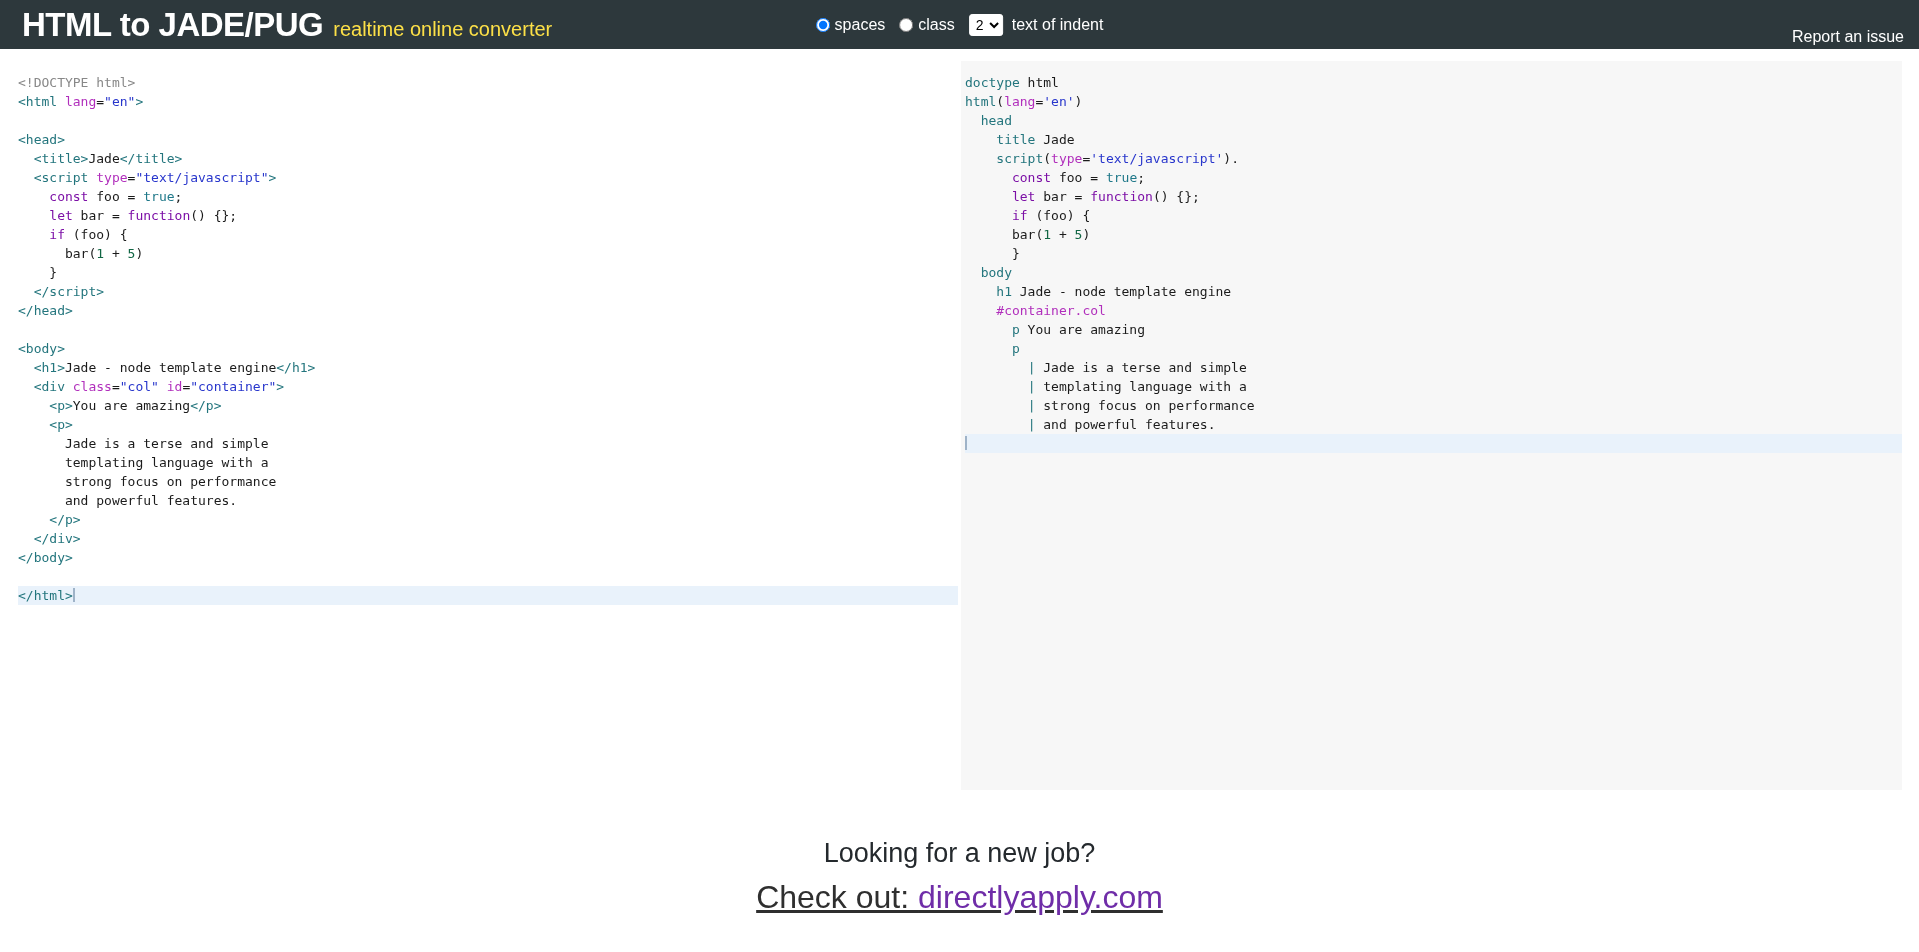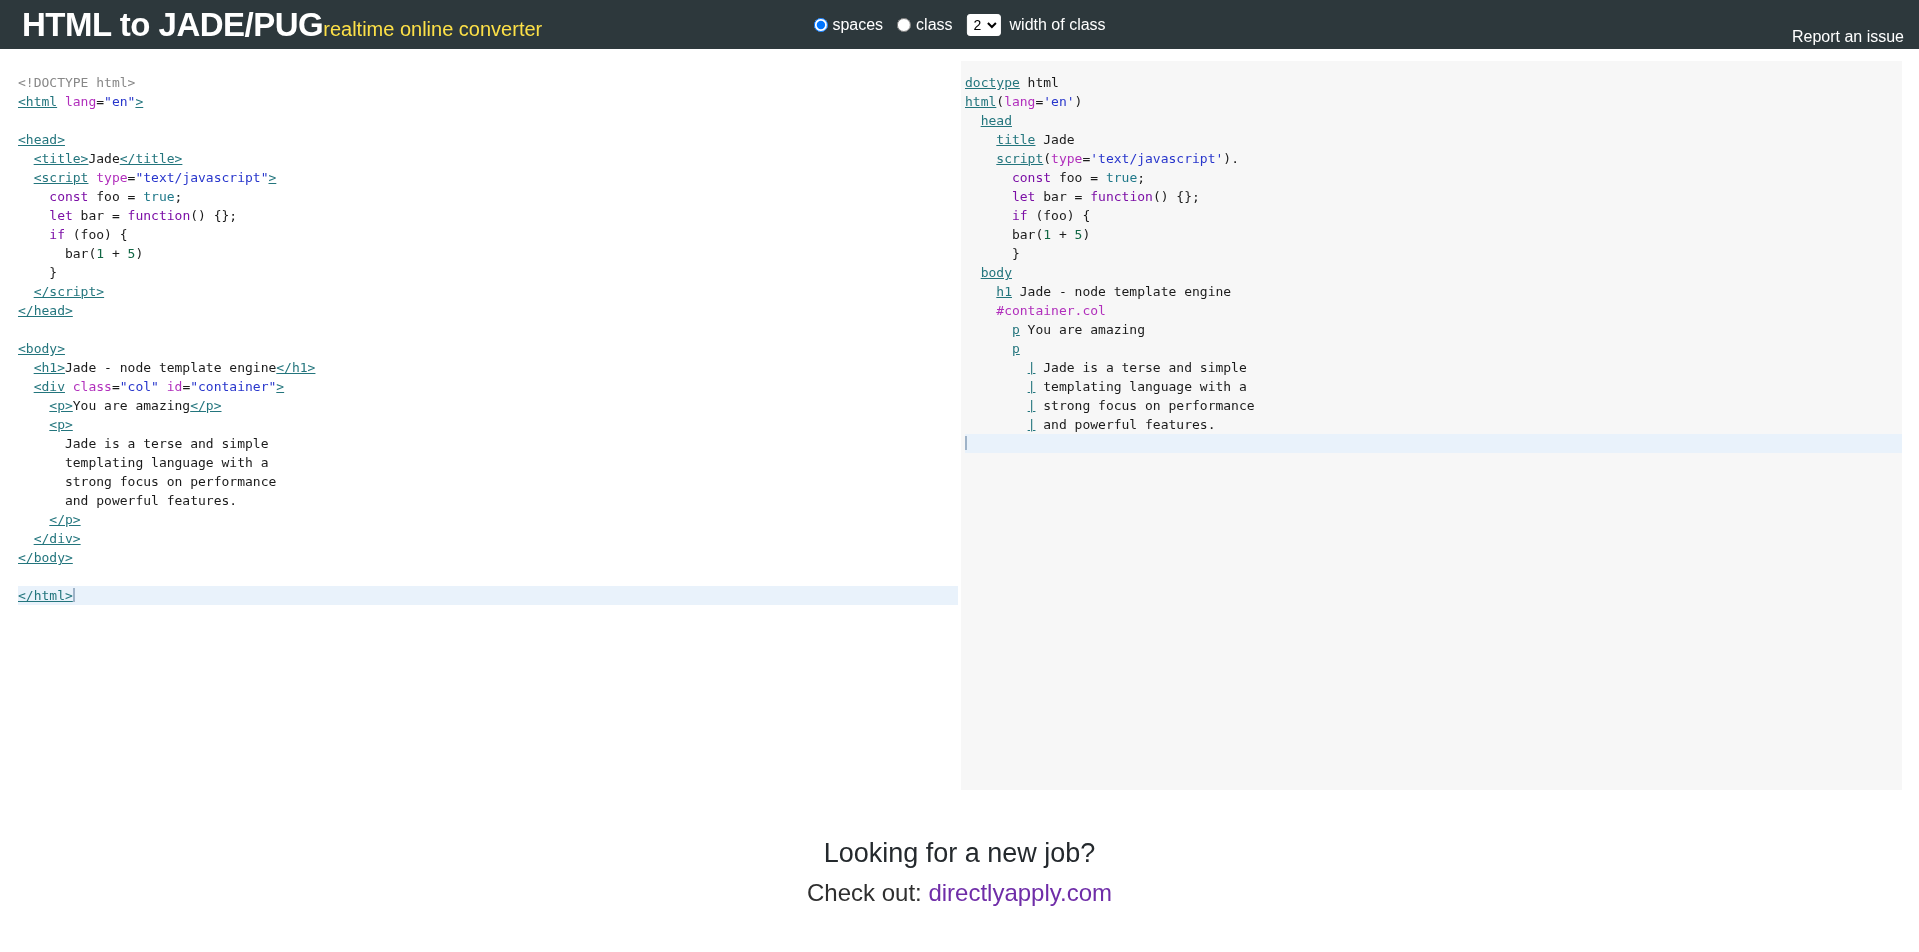--- a/index.html
+++ b/index.html
@@ -14,21 +14,21 @@
   
   header {
     position: relative;
     height: 49px;
     background: var(--header_bg);
     color: #ffffff;
     display: flex;
     align-items: center;
     padding-left: 22px;
   }
-  .brand { display: flex; align-items: baseline; }
+  .brand { display: flex; align-items: baseline; gap: 10px; }
   .brand h1 { margin: 0; font-size: 33px; letter-spacing: -0.5px; font-weight: bold; }
   .subtitle { font-size: 20px; color: #fde047; font-weight: normal; }
 
   .controls {
     position: absolute;
     left: 50%; top: 50%;
     transform: translate(-50%, -50%);
     display: flex;
     align-items: center;
     font-size: 16px;
@@ -65,60 +65,60 @@
     padding: 12px 0 12px 4px;
     cursor: text;
     overflow: hidden;
   }
   .editor.left  { margin-left: 14px; width: 944px; background: #ffffff; }
   .editor.right { margin-left: 3px;  width: 941px; background: var(--right_panel_bg); min-height: 729px; }
 
   .cm-line { min-height: 19px; }
   .cm-line.active { background: var(--active_line_bg); }
 
-  .tok-t  { color: var(--accent_teal_tag); text-decoration: underline; }
+  .tok-t  { color: var(--accent_teal_tag); }
   .tok-a  { color: var(--attribute_magenta); text-align: center; }
   .tok-s  { color: var(--string_blue); }
   .tok-k  { color: var(--keyword_purple); }
   .tok-n  { color: var(--number_green); }
   .tok-c  { color: var(--comment_gray); }
   .tok-p  { color: var(--plain_text); }
   .tok-at { color: var(--atom_teal); }
 
   .cursor {
     display: inline-block;
     width: 0; height: 14px;
     border-left: 2px solid var(--cursor);
     vertical-align: -2px;
   }
 
   
   footer { text-align: center; margin-top: 48px; padding-bottom: 42px; }
   .job-headline { font-size: 27px; font-weight: normal; color: #24292d; margin-bottom: 10px; }
-  .job-cta { font-size: 24px; color: #2f2f2f; }
+  .job-cta { font-size: 32px; color: #2f2f2f; text-decoration: underline; }
   .job-cta a { color: var(--link_purple); text-decoration: none; cursor: pointer; }
 </style>
 </head>
 <body>
 
 <header>
   <div class="brand">
     <h1>HTML to JADE/PUG</h1>
     <span class="subtitle">realtime online converter</span>
   </div>
 
   <div class="controls">
     <input type="radio" name="indent-type" id="rb-spaces" checked="" style="">
     <label for="rb-spaces">spaces</label>
     <input type="radio" name="indent-type" id="rb-tabs" style="">
     <label for="rb-tabs">class</label>
     <select>
       <option>2</option>
     </select>
-    <span>width of class</span>
+    <span>text of indent</span>
   </div>
 
   <a class="report">Report an issue</a>
 </header>
 
 <main>
   <div class="editor left"><div class="cm-line"><span class="tok-c">&lt;!DOCTYPE html&gt;</span></div><div class="cm-line"><span class="tok-t">&lt;html</span><span class="tok-p"> </span><span class="tok-a">lang</span><span class="tok-p">=</span><span class="tok-s">"en"</span><span class="tok-t">&gt;</span></div><div class="cm-line"></div><div class="cm-line"><span class="tok-t">&lt;head&gt;</span></div><div class="cm-line"><span class="tok-p">  </span><span class="tok-t">&lt;title&gt;</span><span class="tok-p">Jade</span><span class="tok-t">&lt;/title&gt;</span></div><div class="cm-line"><span class="tok-p">  </span><span class="tok-t">&lt;script</span><span class="tok-p"> </span><span class="tok-a">type</span><span class="tok-p">=</span><span class="tok-s">"text/javascript"</span><span class="tok-t">&gt;</span></div><div class="cm-line"><span class="tok-p">    </span><span class="tok-k">const</span><span class="tok-p"> foo = </span><span class="tok-at">true</span><span class="tok-p">;</span></div><div class="cm-line"><span class="tok-p">    </span><span class="tok-k">let</span><span class="tok-p"> bar = </span><span class="tok-k">function</span><span class="tok-p">() {};</span></div><div class="cm-line"><span class="tok-p">    </span><span class="tok-k">if</span><span class="tok-p"> (foo) {</span></div><div class="cm-line"><span class="tok-p">      bar(</span><span class="tok-n">1</span><span class="tok-p"> + </span><span class="tok-n">5</span><span class="tok-p">)</span></div><div class="cm-line"><span class="tok-p">    }</span></div><div class="cm-line"><span class="tok-p">  </span><span class="tok-t">&lt;/script&gt;</span></div><div class="cm-line"><span class="tok-t">&lt;/head&gt;</span></div><div class="cm-line"></div><div class="cm-line"><span class="tok-t">&lt;body&gt;</span></div><div class="cm-line"><span class="tok-p">  </span><span class="tok-t">&lt;h1&gt;</span><span class="tok-p">Jade - node template engine</span><span class="tok-t">&lt;/h1&gt;</span></div><div class="cm-line"><span class="tok-p">  </span><span class="tok-t">&lt;div</span><span class="tok-p"> </span><span class="tok-a">class</span><span class="tok-p">=</span><span class="tok-s">"col"</span><span class="tok-p"> </span><span class="tok-a">id</span><span class="tok-p">=</span><span class="tok-s">"container"</span><span class="tok-t">&gt;</span></div><div class="cm-line"><span class="tok-p">    </span><span class="tok-t">&lt;p&gt;</span><span class="tok-p">You are amazing</span><span class="tok-t">&lt;/p&gt;</span></div><div class="cm-line"><span class="tok-p">    </span><span class="tok-t">&lt;p&gt;</span></div><div class="cm-line"><span class="tok-p">      Jade is a terse and simple</span></div><div class="cm-line"><span class="tok-p">      templating language with a</span></div><div class="cm-line"><span class="tok-p">      strong focus on performance</span></div><div class="cm-line"><span class="tok-p">      and powerful features.</span></div><div class="cm-line"><span class="tok-p">    </span><span class="tok-t">&lt;/p&gt;</span></div><div class="cm-line"><span class="tok-p">  </span><span class="tok-t">&lt;/div&gt;</span></div><div class="cm-line"><span class="tok-t">&lt;/body&gt;</span></div><div class="cm-line"></div><div class="cm-line active"><span class="tok-t">&lt;/html&gt;</span><span class="cursor"></span></div></div>
   <div class="editor right"><div class="cm-line"><span class="tok-t">doctype</span><span class="tok-p"> html</span></div><div class="cm-line"><span class="tok-t">html</span><span class="tok-p">(</span><span class="tok-a">lang</span><span class="tok-p">=</span><span class="tok-s">'en'</span><span class="tok-p">)</span></div><div class="cm-line"><span class="tok-p">  </span><span class="tok-t">head</span></div><div class="cm-line"><span class="tok-p">    </span><span class="tok-t">title</span><span class="tok-p"> Jade</span></div><div class="cm-line"><span class="tok-p">    </span><span class="tok-t">script</span><span class="tok-p">(</span><span class="tok-a">type</span><span class="tok-p">=</span><span class="tok-s">'text/javascript'</span><span class="tok-p">).</span></div><div class="cm-line"><span class="tok-p">      </span><span class="tok-k">const</span><span class="tok-p"> foo = </span><span class="tok-at">true</span><span class="tok-p">;</span></div><div class="cm-line"><span class="tok-p">      </span><span class="tok-k">let</span><span class="tok-p"> bar = </span><span class="tok-k">function</span><span class="tok-p">() {};</span></div><div class="cm-line"><span class="tok-p">      </span><span class="tok-k">if</span><span class="tok-p"> (foo) {</span></div><div class="cm-line"><span class="tok-p">      bar(</span><span class="tok-n">1</span><span class="tok-p"> + </span><span class="tok-n">5</span><span class="tok-p">)</span></div><div class="cm-line"><span class="tok-p">      }</span></div><div class="cm-line"><span class="tok-p">  </span><span class="tok-t">body</span></div><div class="cm-line"><span class="tok-p">    </span><span class="tok-t">h1</span><span class="tok-p"> Jade - node template engine</span></div><div class="cm-line"><span class="tok-p">    </span><span class="tok-a">#container.col</span></div><div class="cm-line"><span class="tok-p">      </span><span class="tok-t">p</span><span class="tok-p"> You are amazing</span></div><div class="cm-line"><span class="tok-p">      </span><span class="tok-t">p</span></div><div class="cm-line"><span class="tok-p">        </span><span class="tok-t">|</span><span class="tok-p"> Jade is a terse and simple</span></div><div class="cm-line"><span class="tok-p">        </span><span class="tok-t">|</span><span class="tok-p"> templating language with a</span></div><div class="cm-line"><span class="tok-p">        </span><span class="tok-t">|</span><span class="tok-p"> strong focus on performance</span></div><div class="cm-line"><span class="tok-p">        </span><span class="tok-t">|</span><span class="tok-p"> and powerful features.</span></div><div class="cm-line active"><span class="cursor"></span></div></div>
 </main>
 

